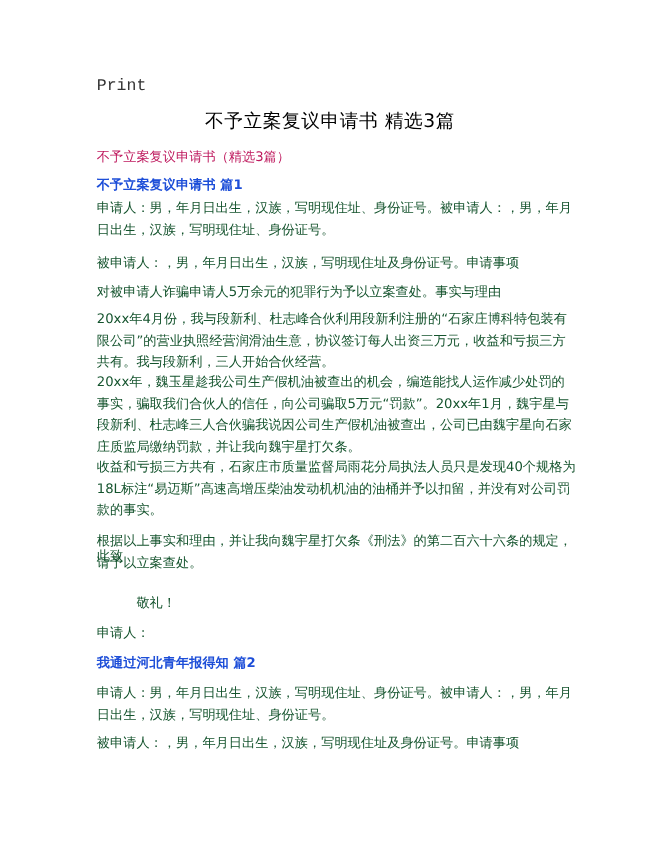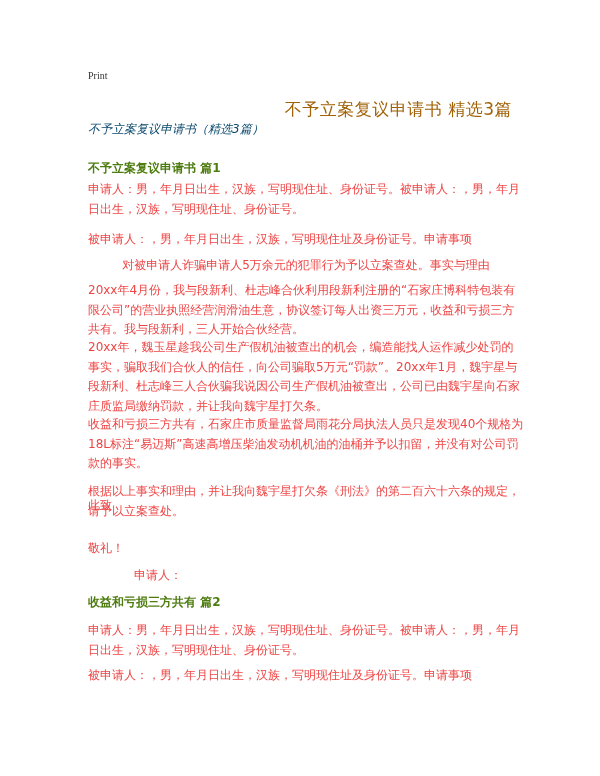--- a/index.html
+++ b/index.html
@@ -18,79 +18,78 @@
   .page {
     position: absolute;
     left: 88px;
     top: 0;
     width: 440px;
   }
   .print-label {
     position: absolute;
     left: 0;
     top: 70px;
-    font-family: Liberation Serif, serif;
-    font-size: 10px;
+    font-family: Liberation Mono, monospace;
+    font-size: 15px;
     color: #333;
   }
   .doc-title {
     position: absolute;
     left: 0;
     width: 424px;
     top: 98px;
-    text-align: right;
+    text-align: center;
     font-size: 17px;
-    color: #a16207;
+    color: #000000;
     letter-spacing: 0.5px;
   }
   .doc-subtitle {
     position: absolute;
     left: 0;
-    top: 121px;
+    top: 134px;
     font-size: 12px;
-    color: #0c4a6e;
-    font-style: italic;
+    color: #be185d;
   }
   .section-heading {
     position: absolute;
     left: 0;
     font-size: 12px;
     font-weight: bold;
-    color: #4d7c0f;
+    color: #1d4ed8;
   }
   .para {
     position: absolute;
     left: 0;
     width: 436px;
     font-size: 12px;
     line-height: 19.5px;
-    color: #ef4444;
+    color: #14532d;
     word-break: break-all;
   }
 </style>
 </head>
 <body>
 
 <div class="page">
   <div class="print-label">Print</div>
 
   <div class="doc-title">不予立案复议申请书 精选3篇</div>
 
   <div class="doc-subtitle">不予立案复议申请书（精选3篇）</div>
 
   <div class="section-heading" style="top:160px;">不予立案复议申请书 篇1</div>
 
   <div class="para" style="top:180px;">申请人：男，年月日出生，汉族，写明现住址、身份证号。被申请人：，男，年月日出生，汉族，写明现住址、身份证号。</div>
   <div class="para" style="top:230px;">被申请人：，男，年月日出生，汉族，写明现住址及身份证号。申请事项</div>
-  <div class="para" style="top:256px;text-align:center;">对被申请人诈骗申请人5万余元的犯罪行为予以立案查处。事实与理由</div>
+  <div class="para" style="top:256px;">对被申请人诈骗申请人5万余元的犯罪行为予以立案查处。事实与理由</div>
   <div class="para" style="top:281px;">20xx年4月份，我与段新利、杜志峰合伙利用段新利注册的“石家庄博科特包装有限公司”的营业执照经营润滑油生意，协议签订每人出资三万元，收益和亏损三方共有。我与段新利，三人开始合伙经营。</div>
   <div class="para" style="top:338px;">20xx年，魏玉星趁我公司生产假机油被查出的机会，编造能找人运作减少处罚的事实，骗取我们合伙人的信任，向公司骗取5万元“罚款”。20xx年1月，魏宇星与段新利、杜志峰三人合伙骗我说因公司生产假机油被查出，公司已由魏宇星向石家庄质监局缴纳罚款，并让我向魏宇星打欠条。</div>
   <div class="para" style="top:415px;">收益和亏损三方共有，石家庄市质量监督局雨花分局执法人员只是发现40个规格为18L标注“易迈斯”高速高增压柴油发动机机油的油桶并予以扣留，并没有对公司罚款的事实。</div>
   <div class="para" style="top:482px;">根据以上事实和理由，并让我向魏宇星打欠条《刑法》的第二百六十六条的规定，请予以立案查处。</div>
   <div class="para" style="top:496px;">此致</div>
-  <div class="para" style="top:539px;">敬礼！</div>
-  <div class="para" style="top:566px;margin-left:46px;">申请人：</div>
+  <div class="para" style="top:539px;margin-left:36px;">敬礼！</div>
+  <div class="para" style="top:566px;">申请人：</div>
 
-  <div class="section-heading" style="top:594px;">收益和亏损三方共有 篇2</div>
+  <div class="section-heading" style="top:594px;">我通过河北青年报得知 篇2</div>
 
   <div class="para" style="top:621px;">申请人：男，年月日出生，汉族，写明现住址、身份证号。被申请人：，男，年月日出生，汉族，写明现住址、身份证号。</div>
   <div class="para" style="top:666px;">被申请人：，男，年月日出生，汉族，写明现住址及身份证号。申请事项</div>
 </div>
 
 </body></html>

